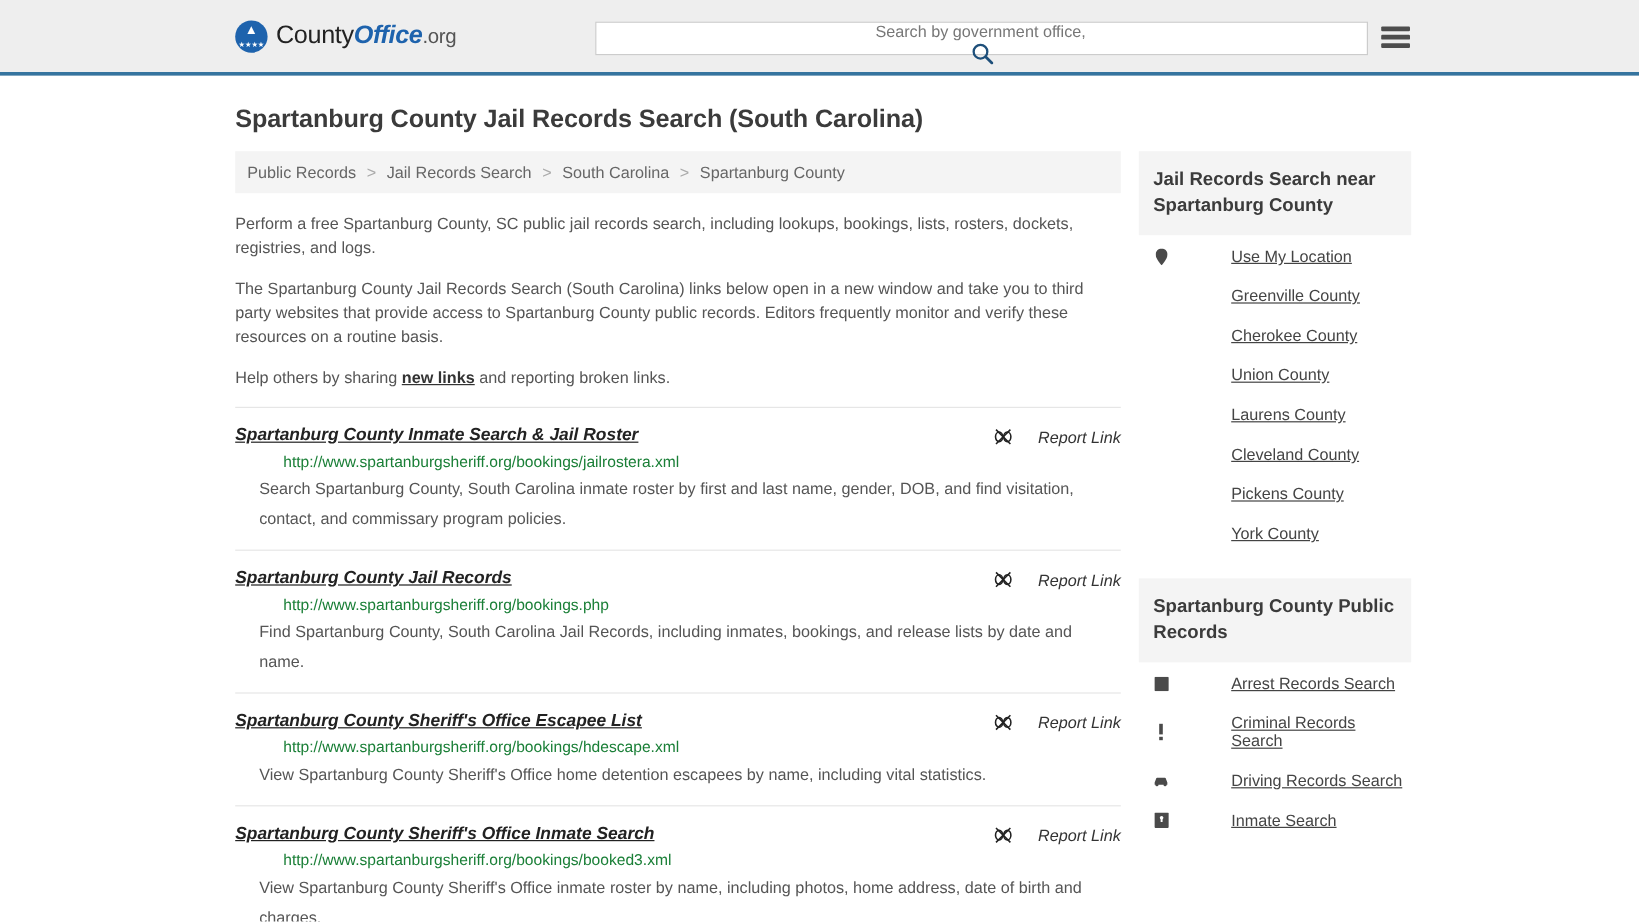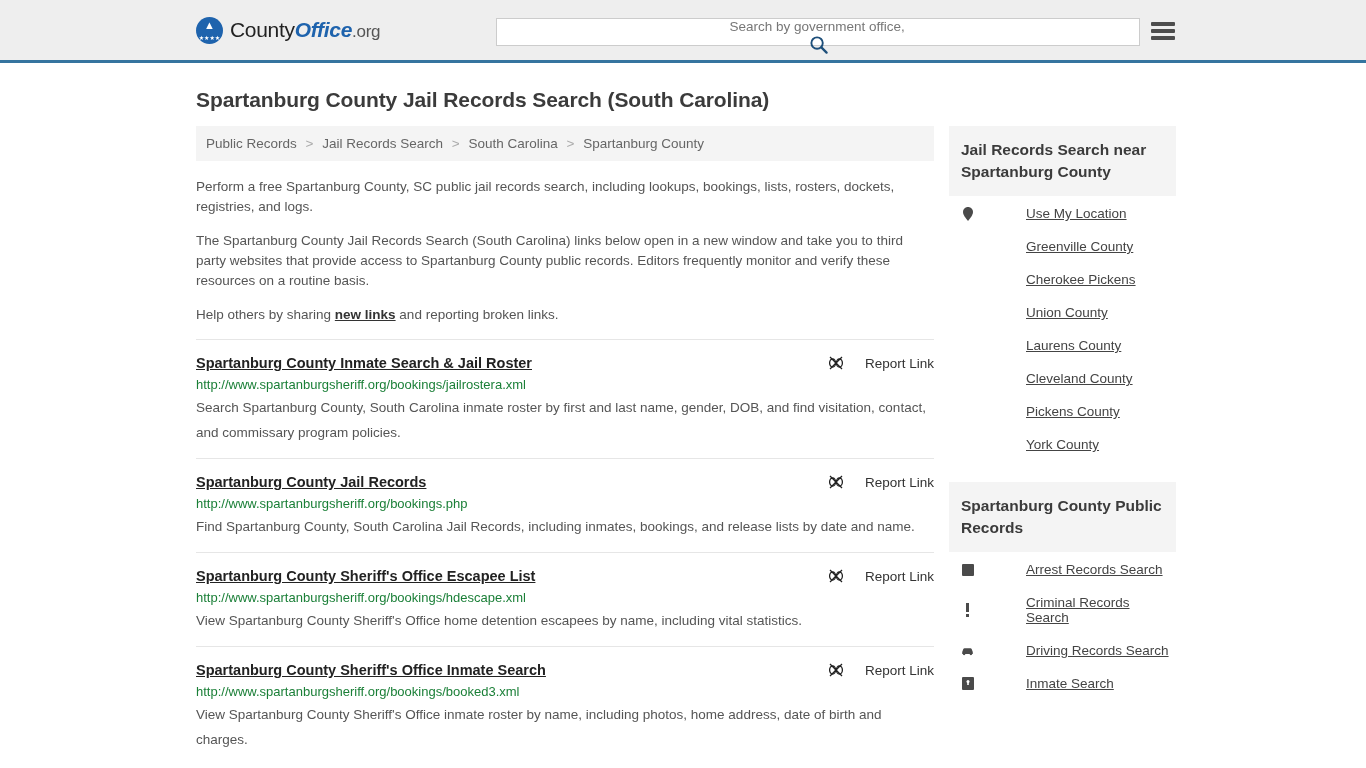--- a/index.html
+++ b/index.html
@@ -147,21 +147,22 @@
 
   
   .result {
     border-top: 1px solid #e6e6e6;
     padding: 14px 0 13px 0;
   }
   .result:first-child { border-top: 1px solid #e6e6e6; }
   .result-head {
     display: flex;
     justify-content: space-between;
-    align-items: center;
+    align-items: flex-end;
+    font-style: italic;
   }
   .result-title {
     font-size: 14.5px;
     font-weight: bold;
     color: #222;
     text-decoration: underline;
     cursor: pointer;
     line-height: 18px;
   }
   .report-link {
@@ -172,26 +173,28 @@
     cursor: pointer;
     white-space: nowrap;
     margin-left: 14px;
     flex: none;
   }
   .result-url {
     color: #1a7f37;
     font-size: 13px;
     margin-top: 5px;
     line-height: 16px;
+    margin-left: 40px;
   }
   .result-desc {
     font-size: 13.5px;
     color: #555;
     line-height: 25px;
     margin-top: 2px;
+    margin-left: 20px;
   }
 
   
   .side-box-title {
     background: #f4f4f4;
     font-size: 15.5px;
     font-weight: bold;
     color: #3b3b3b;
     padding: 13px 12px;
     line-height: 22px;
@@ -344,21 +347,21 @@
               </svg>
             </span>
             <a href="#">Use My Location</a>
           </li>
           <li class="side-item">
             <span class="side-icon spacer"></span>
             <a href="#">Greenville County</a>
           </li>
           <li class="side-item">
             <span class="side-icon spacer"></span>
-            <a href="#">Cherokee Pickens</a>
+            <a href="#">Cherokee County</a>
           </li>
           <li class="side-item">
             <span class="side-icon spacer"></span>
             <a href="#">Union County</a>
           </li>
           <li class="side-item">
             <span class="side-icon spacer"></span>
             <a href="#">Laurens County</a>
           </li>
           <li class="side-item">

